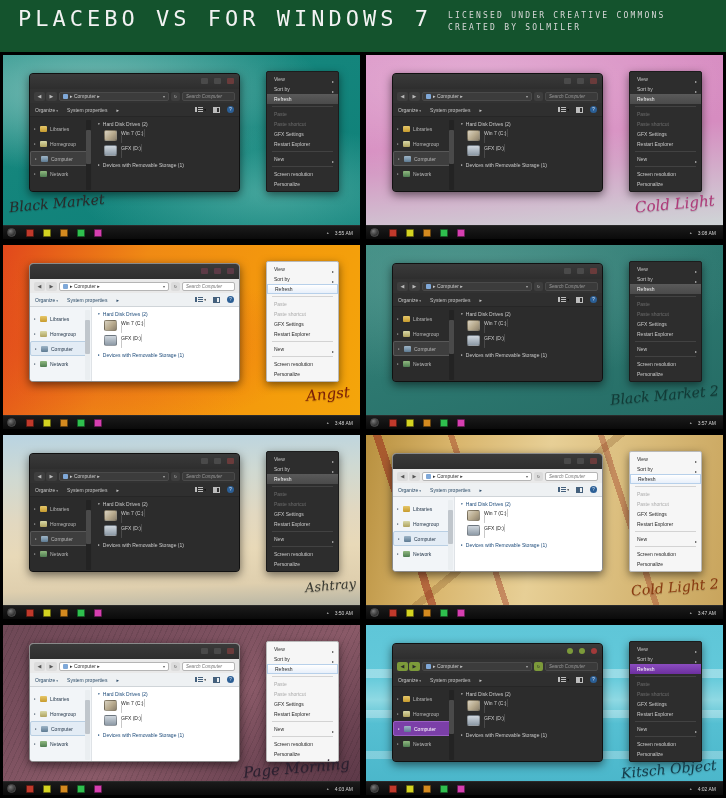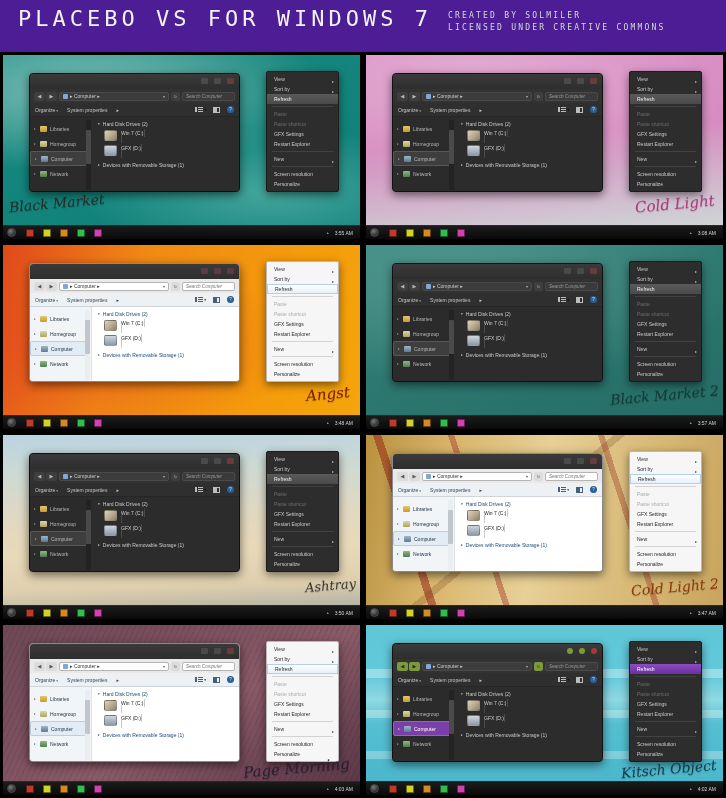--- a/index.html
+++ b/index.html
@@ -5,21 +5,21 @@
   * { box-sizing: border-box; margin: 0; padding: 0; }
   html, body {
     width: 726px; height: 798px;
     background: #000;
     font-family: "Liberation Sans", sans-serif;
     overflow: hidden;
   }
   .page { position: relative; width: 726px; height: 798px; background: #000; }
 
   
-  .header { position: relative; height: 52px; background: #4c1d95; }
+  .header { position: relative; height: 52px; background: #14532d; }
   .header-title {
     position: absolute; left: 18px; top: 6px;
     font-family: "DejaVu Sans Mono", monospace;
     font-size: 22px; letter-spacing: 4px; color: #f2f2f2;
     font-weight: 400; white-space: nowrap;
   }
   .header-sub {
     position: absolute; left: 448px; top: 10px;
     font-family: "DejaVu Sans Mono", monospace;
     font-size: 8px; letter-spacing: 2.2px; color: #d8d8d8;
@@ -270,22 +270,22 @@
   }
 </style>
 </head>
 <body>
 
 <div class="page">
 
   <div class="header">
     <div class="header-title">PLACEBO VS FOR WINDOWS 7</div>
     <div class="header-sub">
+      <div>LICENSED UNDER CREATIVE COMMONS</div>
       <div>CREATED BY SOLMILER</div>
-      <div>LICENSED UNDER CREATIVE COMMONS</div>
     </div>
   </div>
 
   <div class="grid" id="grid">
       <div class="panel">
     <div class="wall wp1"></div>
     <div style="position:absolute;left:26px;top:18px">
           <div class="win dark">
     <div class="titlebar">
       <div class="wbtns">

